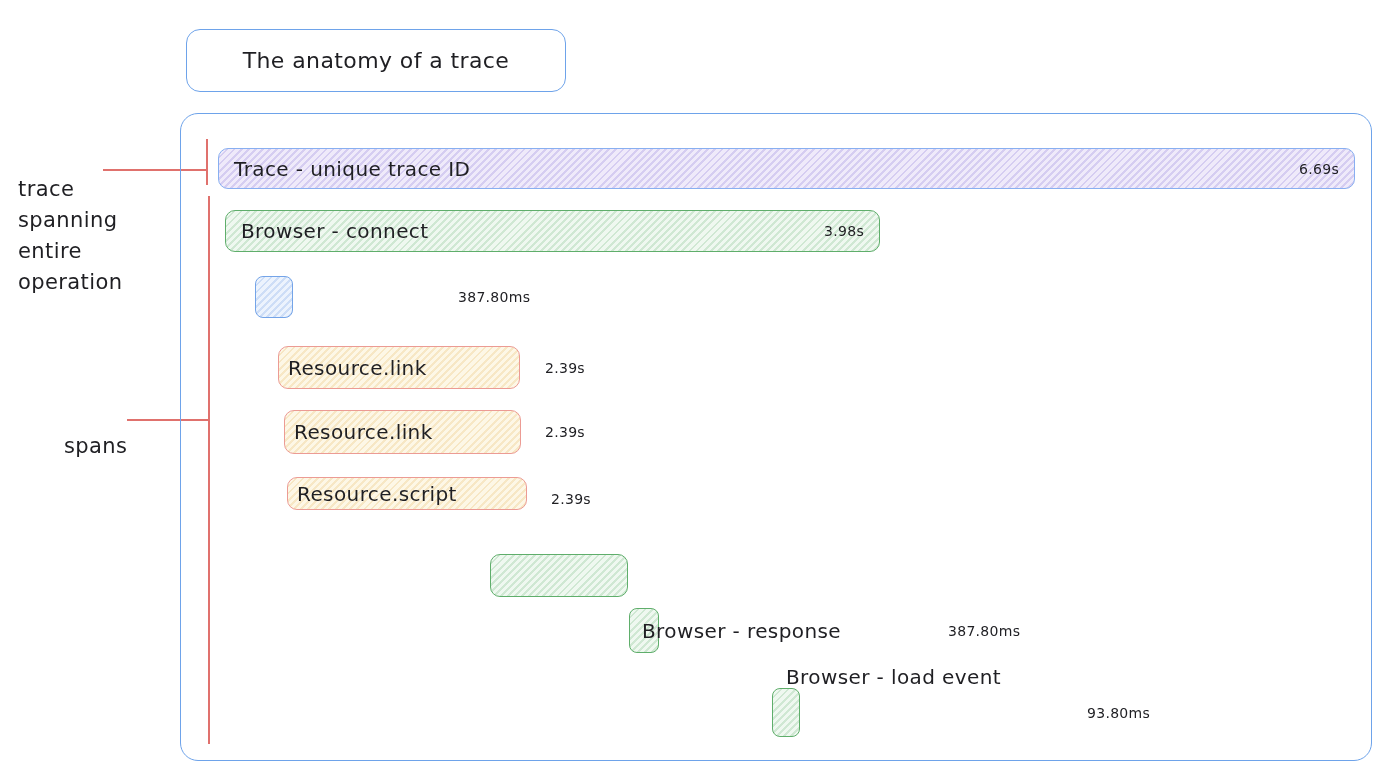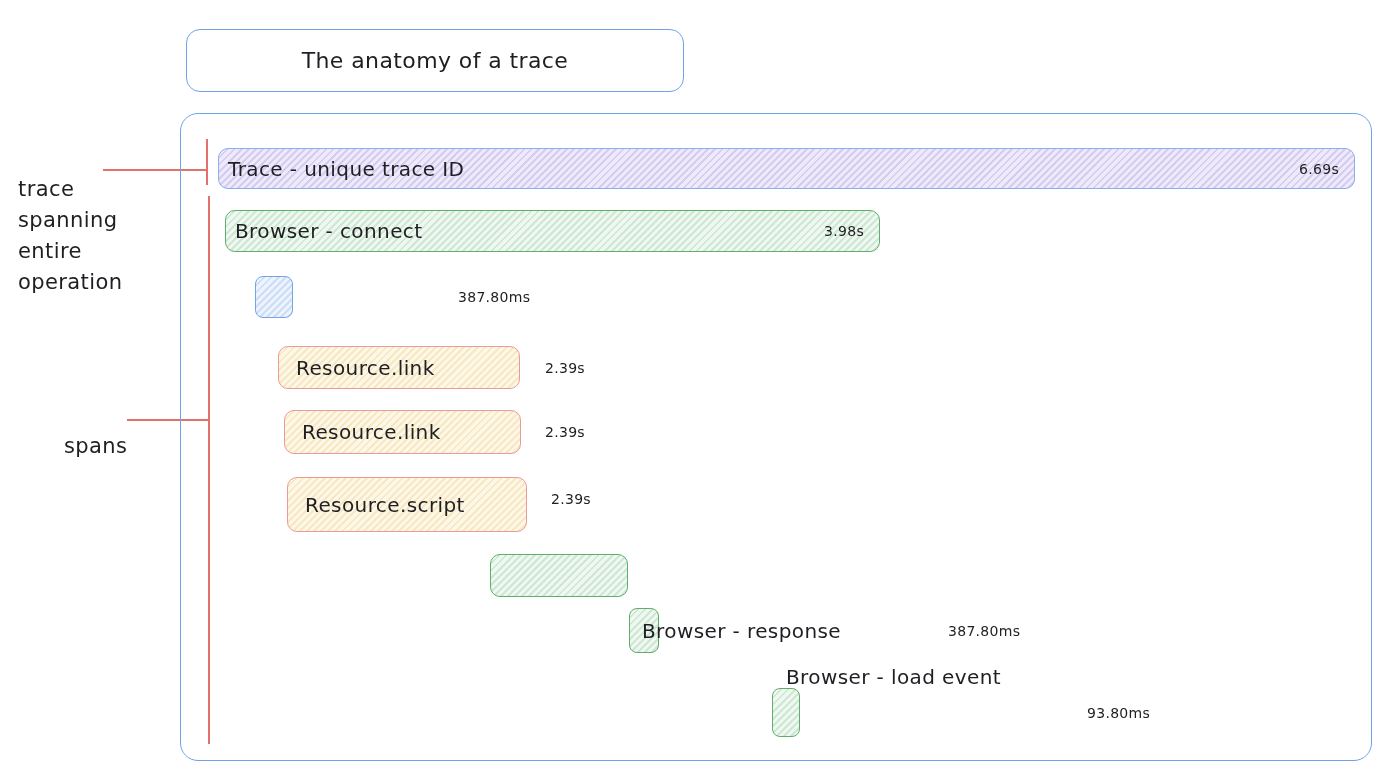--- a/index.html
+++ b/index.html
@@ -14,21 +14,21 @@
     width: 1400px;
     height: 783px;
     overflow: hidden;
     background: #ffffff;
   }
 
   
   .title-box {
     position: absolute;
     left: 186px; top: 29px;
-    width: 498px; height: 63px;
+    width: 380px; height: 63px;
     border: 1.6px solid #6ea3ea;
     border-radius: 14px;
     display: flex; align-items: center; justify-content: center;
     font-size: 22px;
     letter-spacing: 0.4px;
     box-sizing: border-box;
   }
   .main-box {
     position: absolute;
     left: 180px; top: 113px;
@@ -71,22 +71,22 @@
   .bar-label {
     font-size: 20px;
     letter-spacing: 0.4px;
     white-space: nowrap;
   }
   .bar-duration {
     font-size: 14px;
     letter-spacing: 0.3px;
     white-space: nowrap;
   }
-  .inside { padding: 0 15px 0 9px; justify-content: space-between; }
-  .inside-label-only { padding-left: 17px; }
+  .inside { padding: 0 15px 0 15px; justify-content: space-between; }
+  .inside-label-only { padding-left: 9px; }
 
   .free-label {
     position: absolute;
     display: flex;
     align-items: center;
     font-size: 20px;
     letter-spacing: 0.4px;
     white-space: nowrap;
   }
   .free-duration {
@@ -116,21 +116,21 @@
     border: 1.6px solid #ec9b94;
     background: repeating-linear-gradient(135deg, rgba(232,190,110,0.28) 0 2px, rgba(255,255,255,0) 2px 5px), #fdf7e6;
   }
 
   
   .bar-trace      { left: 218px; top: 148px; width: 1137px; height: 41px; }
   .bar-connect    { left: 225px; top: 210px; width: 655px;  height: 42px; gap: 24px; }
   .bar-httpclient { left: 255px; top: 276px; width: 38px;   height: 42px; }
   .bar-link1      { left: 278px; top: 346px; width: 242px;  height: 43px; }
   .bar-link2      { left: 284px; top: 410px; width: 237px;  height: 44px; }
-  .bar-script     { left: 287px; top: 477px; width: 240px;  height: 55px; }
+  .bar-script     { left: 287px; top: 477px; width: 240px;  height: 33px; }
   .bar-request    { left: 490px; top: 554px; width: 138px;  height: 43px; }
   .bar-response   { left: 629px; top: 608px; width: 30px;   height: 45px; }
   .bar-loadevent  { left: 772px; top: 688px; width: 28px;   height: 49px; }
 
   .label-httpclient { left: 263px; top: 276px; height: 42px; }
   .label-request    { left: 505px; top: 554px; height: 43px; }
   .label-response   { left: 642px; top: 608px; height: 45px; }
   .label-loadevent  { left: 786px; top: 652px; height: 49px; }
 
   .dur-httpclient { left: 458px; top: 276px; height: 42px; }

